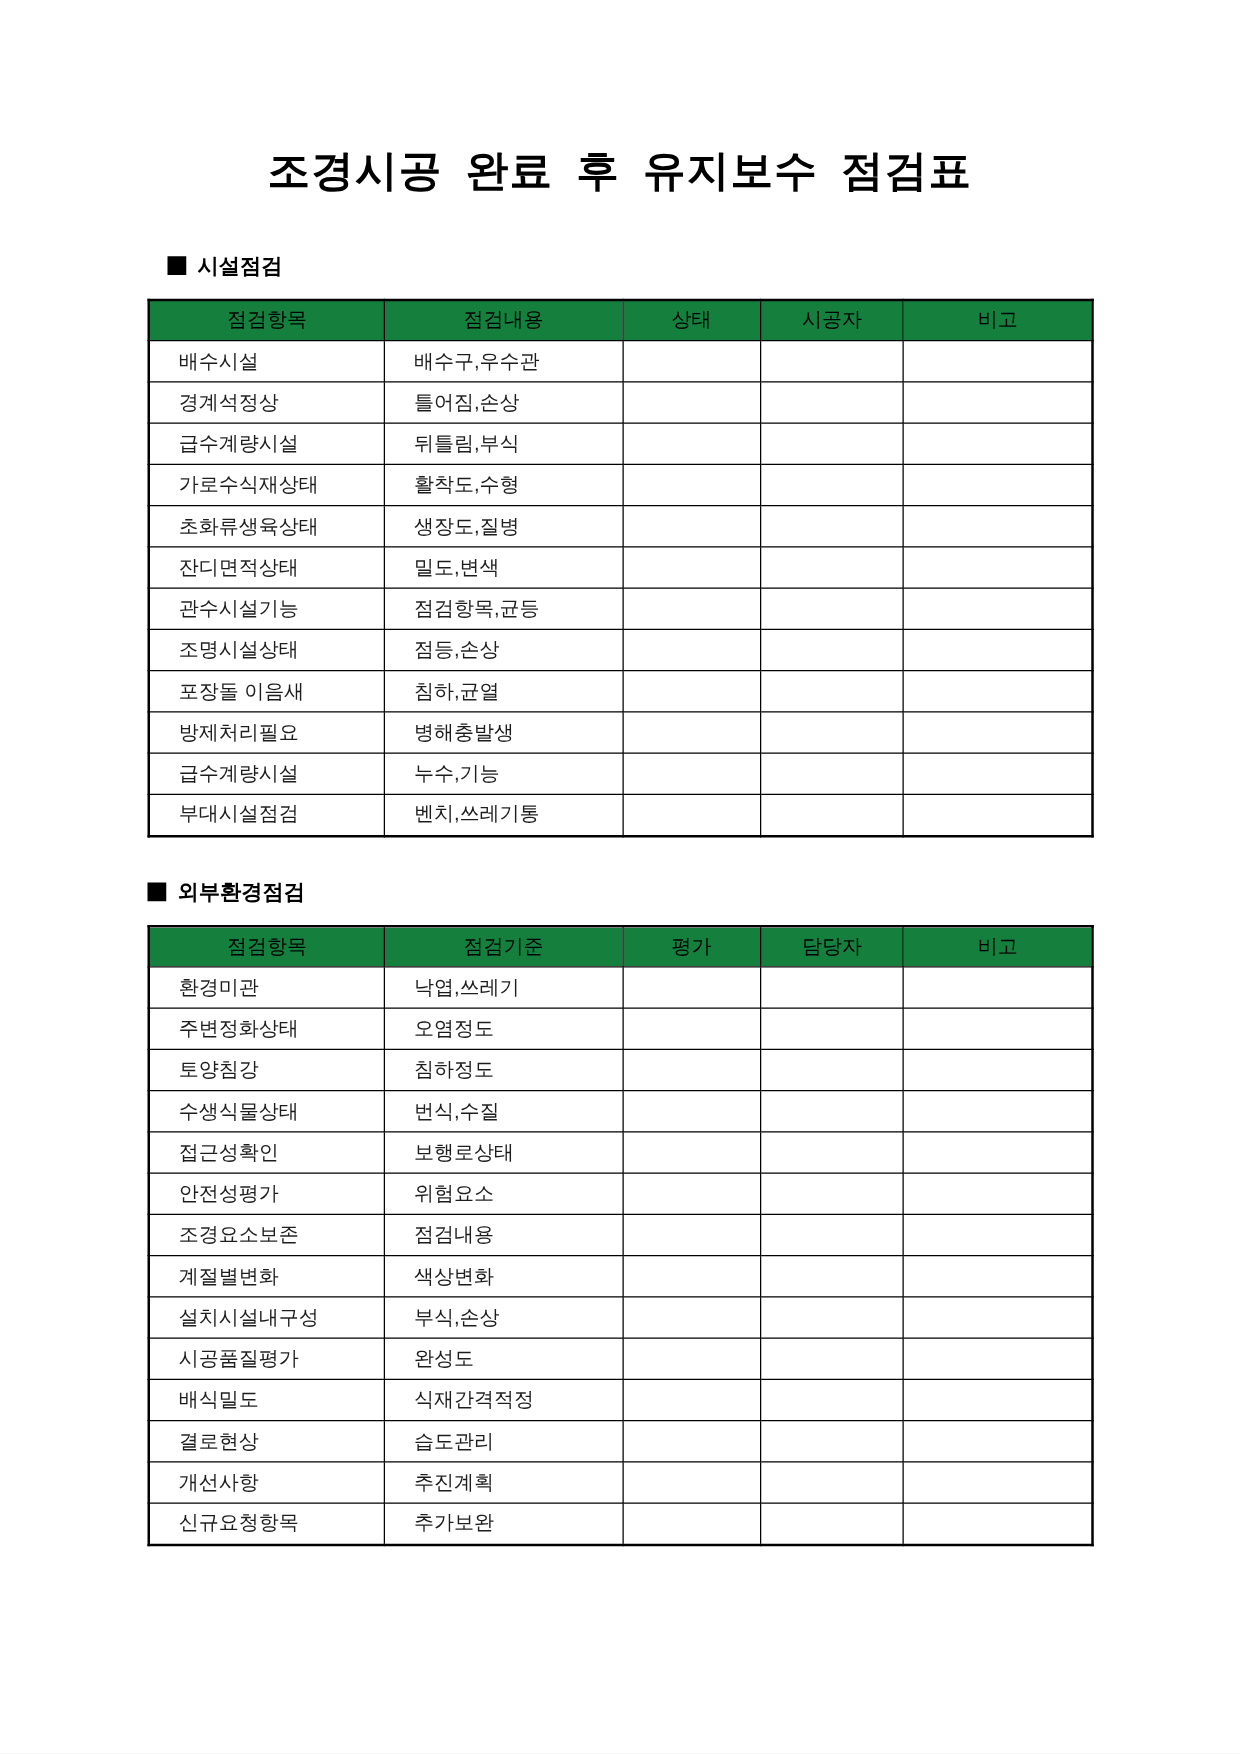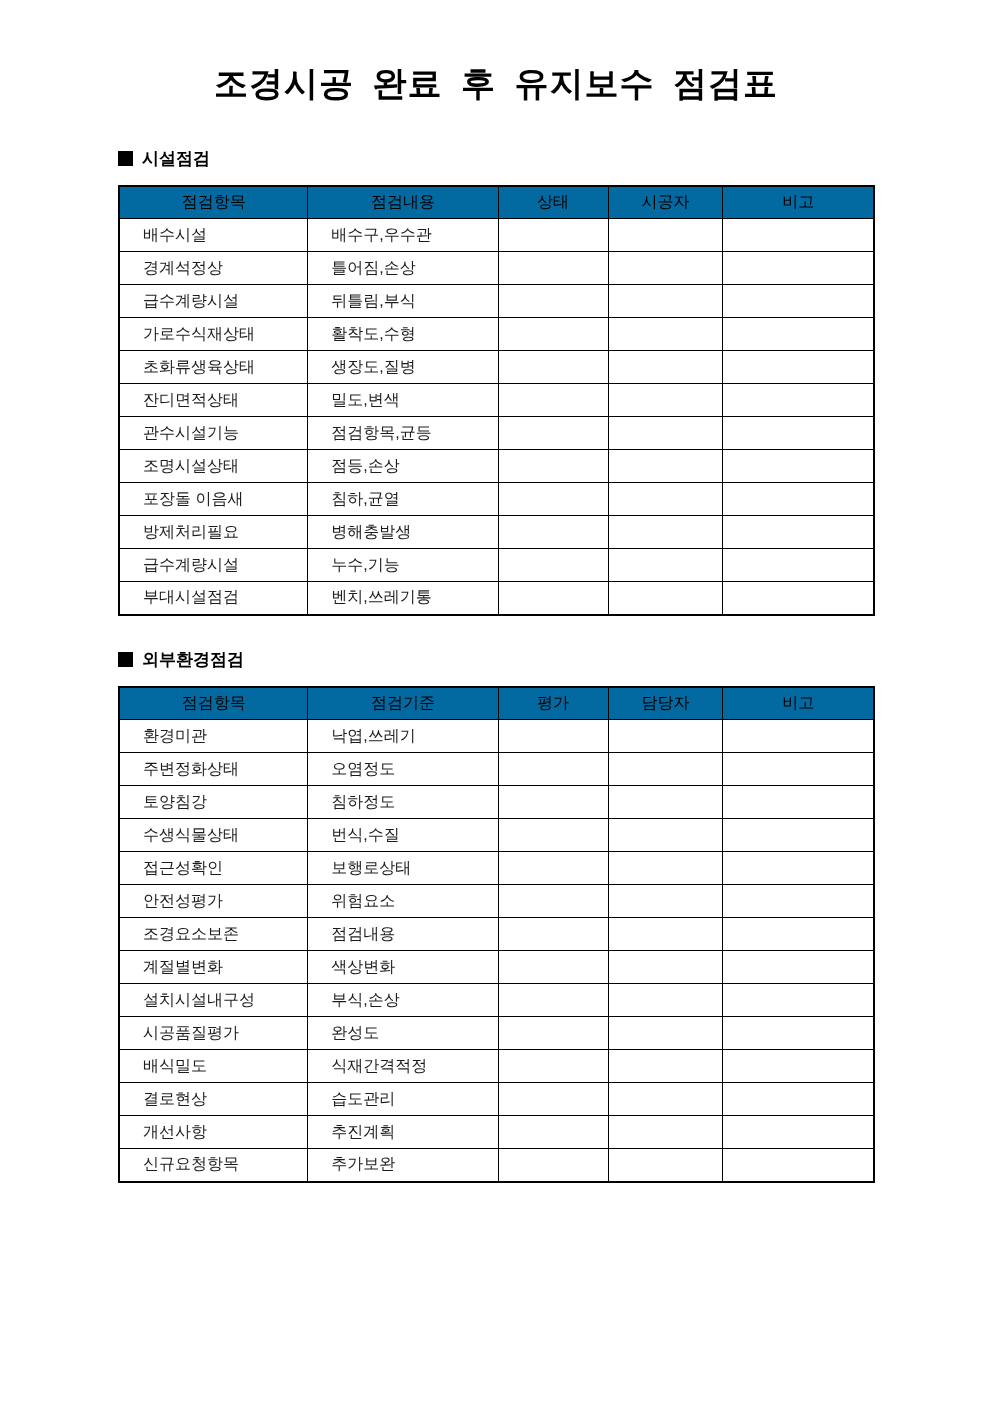--- a/index.html
+++ b/index.html
@@ -10,21 +10,21 @@
     position: relative;
     width: 992px;
     height: 1403px;
     margin: 0 auto;
     background: #ffffff;
     color: #111111;
     overflow: hidden;
   }
 
   .doc-title {
-    margin-top: 62px;
+    margin-top: 116px;
     text-align: center;
     font-size: 34px;
     font-weight: bold;
     letter-spacing: 1px;
     word-spacing: 8px;
     color: #000000;
     line-height: 1.25;
   }
 
   .content {
@@ -40,21 +40,21 @@
     font-weight: bold;
     color: #000000;
   }
   .section-heading .bullet {
     display: inline-block;
     width: 15px;
     height: 15px;
     background: #000000;
     flex: 0 0 auto;
   }
-  #section-0 .section-heading { margin-top: 42px; }
+  #section-0 .section-heading { margin-top: 42px; margin-left: 16px; }
   #section-1 .section-heading { margin-top: 32px; }
 
   table.check-table {
     margin-top: 15px;
     width: 757px;
     border-collapse: collapse;
     border: 2px solid #000000;
     table-layout: fixed;
   }
   table.check-table col.c0 { width: 25.0%; }
@@ -68,21 +68,21 @@
     border: 1px solid #000000;
     height: 33px;
     font-size: 16px;
     font-weight: normal;
     vertical-align: middle;
     color: #1c1c1c;
     overflow: hidden;
     white-space: nowrap;
   }
   table.check-table th {
-    background: #0369a1;
+    background: #15803d;
     text-align: center;
     color: #000000;
   }
   table.check-table td.txt {
     text-align: left;
     padding-left: 23px;
   }
 </style>
 </head>
 <body>

